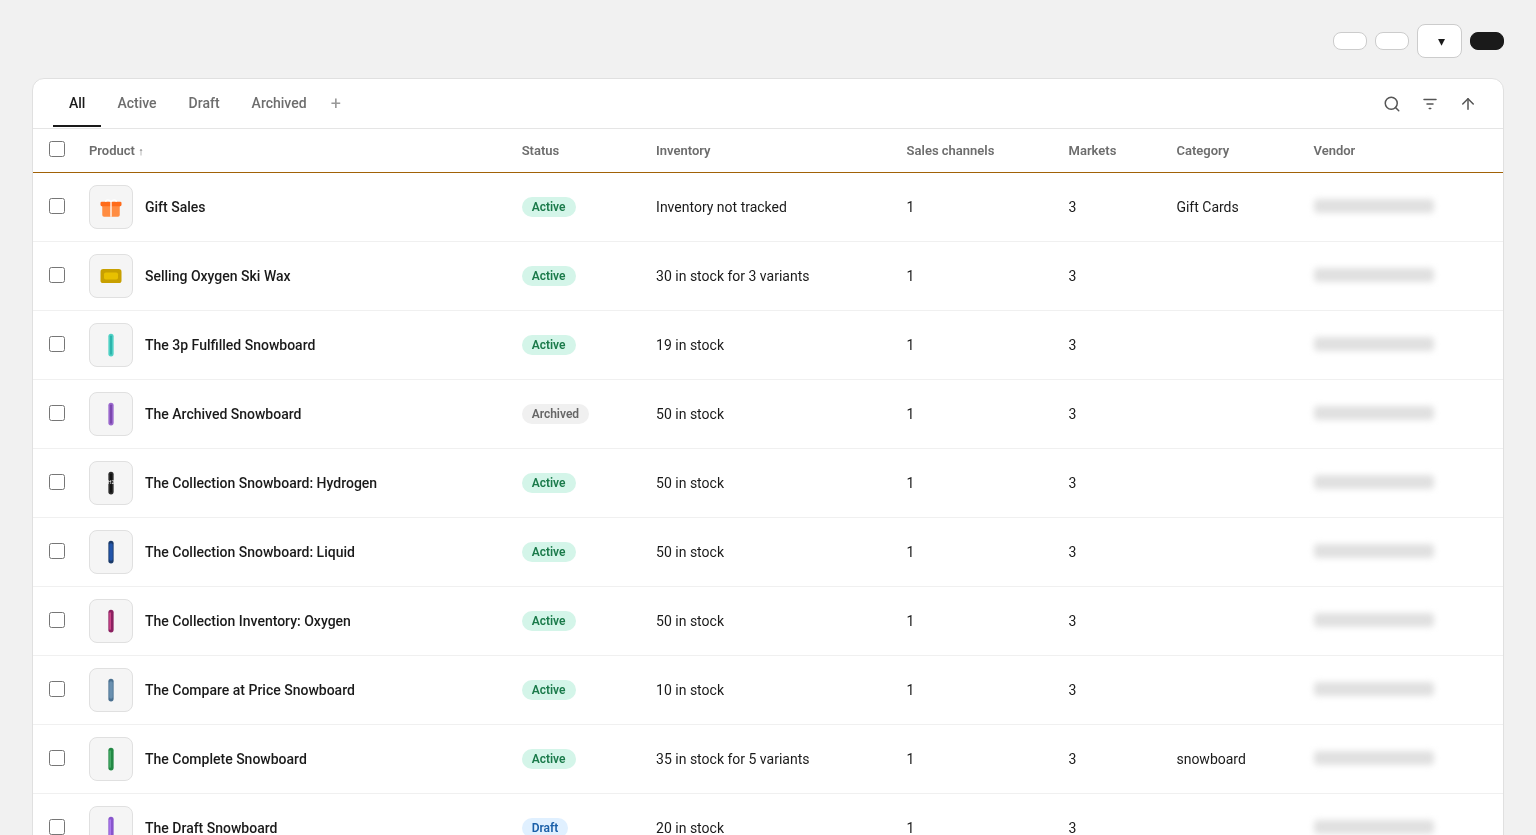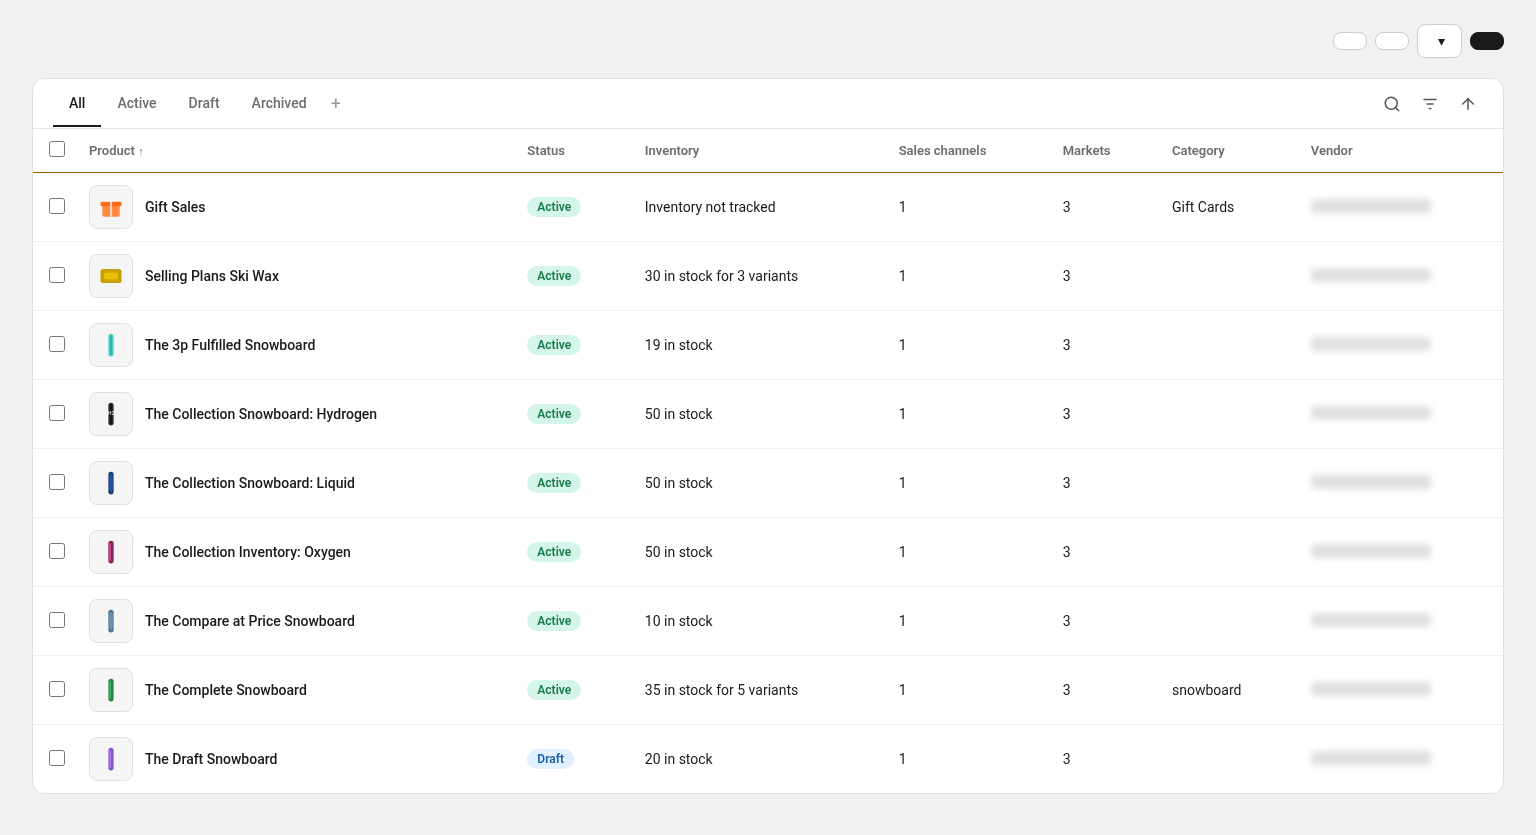--- a/index.html
+++ b/index.html
@@ -290,21 +290,21 @@
             <tr>
               <td><input type="checkbox" style=""></td>
               <td>
                 <div class="product-cell">
     <div class="product-thumb">
       <svg width="28" height="28" viewBox="0 0 32 32">
                       <rect x="4" y="8" width="24" height="16" rx="3" fill="#c8a000"></rect>
                       <rect x="8" y="12" width="16" height="8" rx="2" fill="#e8c000"></rect>
                     </svg>
     </div>
-    <span class="product-name">Selling Plans Ski Wax</span>
+    <span class="product-name">Selling Oxygen Ski Wax</span>
   </div>
               </td>
               <td><span class="status-badge status-active">Active</span></td>
               <td>30 in stock for 3 variants</td>
               <td>1</td>
               <td>3</td>
               <td></td>
               <td><span class="vendor-blurred"></span></td>
             </tr>
             <tr>
@@ -315,20 +315,40 @@
       <svg width="28" height="28" viewBox="0 0 32 32">
                       <rect x="13" y="3" width="6" height="26" rx="3" fill="#4dd0c4"></rect>
                       <rect x="15" y="5" width="2" height="22" rx="1" fill="#2ab0a8"></rect>
                     </svg>
     </div>
     <span class="product-name">The 3p Fulfilled Snowboard</span>
   </div>
               </td>
               <td><span class="status-badge status-active">Active</span></td>
               <td>19 in stock</td>
+              <td>1</td>
+              <td>3</td>
+              <td></td>
+              <td><span class="vendor-blurred"></span></td>
+            </tr>
+            <tr>
+              <td><input type="checkbox" style=""></td>
+              <td>
+                <div class="product-cell">
+    <div class="product-thumb">
+      <svg width="28" height="28" viewBox="0 0 32 32">
+                      <rect x="13" y="3" width="6" height="26" rx="3" fill="#9966cc"></rect>
+                      <rect x="15" y="5" width="2" height="22" rx="1" fill="#7744aa"></rect>
+                    </svg>
+    </div>
+    <span class="product-name">The Archived Snowboard</span>
+  </div>
+              </td>
+              <td><span class="status-badge status-archived">Archived</span></td>
+              <td>50 in stock</td>
               <td>1</td>
               <td>3</td>
               <td></td>
               <td><span class="vendor-blurred"></span></td>
             </tr>
             <tr>
               <td><input type="checkbox" style=""></td>
               <td>
                 <div class="product-cell">
     <div class="product-thumb">

